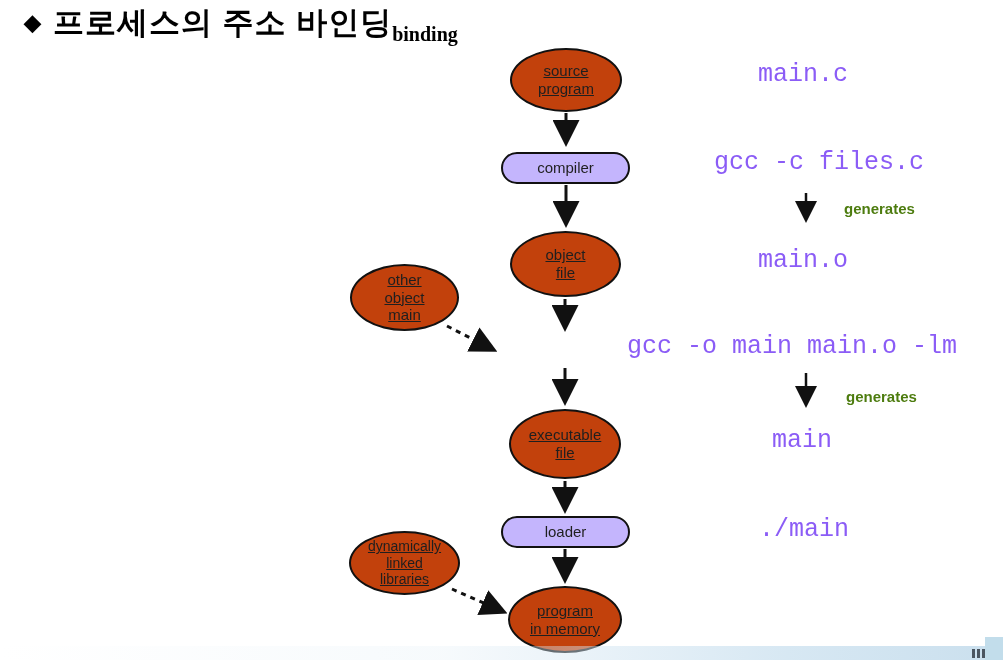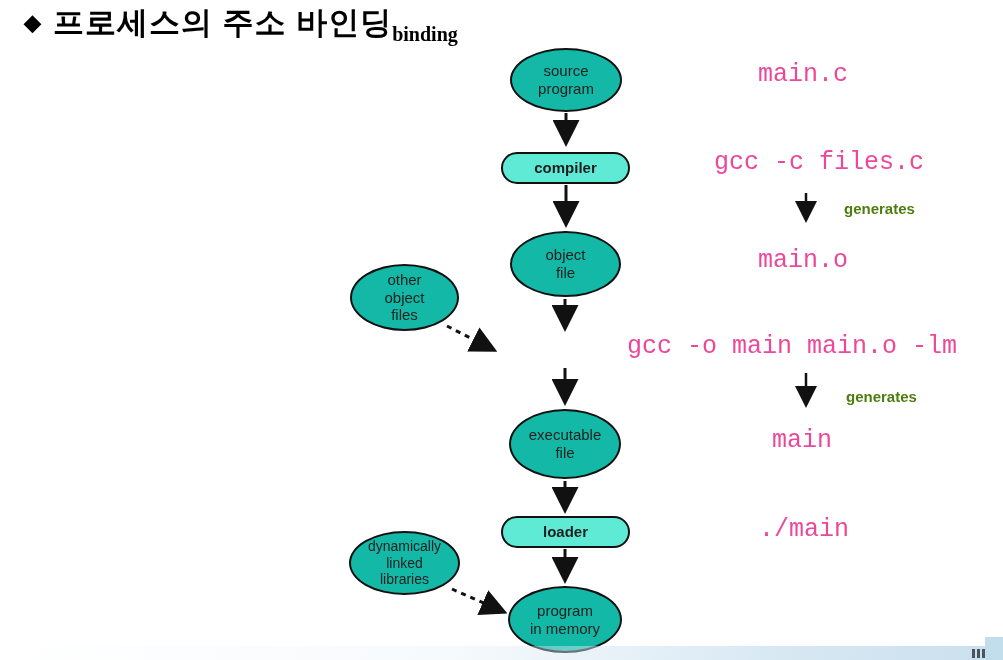--- a/index.html
+++ b/index.html
@@ -51,33 +51,33 @@
     text-align:center;
     color:#1f1f1f;
     font-size:15px;
     line-height:1.18;
     white-space:pre-line;
     box-sizing:border-box;
     border:2.5px solid #111;
   }
   .ellipse{
     border-radius:50%;
-    background:#14b8a6;
+    background:#c2410c;
+    text-decoration:underline;
   }
   .rrect{
     border-radius:16px;
-    background:#5eead4;
-    font-weight:bold;
+    background:#c4b5fd;
   }
   
   .mono{
     position:absolute;
     font-family:"Liberation Mono","DejaVu Sans Mono",monospace;
     font-size:25px;
-    color:#ec4899;
+    color:#8b5cf6;
     white-space:pre;
   }
   .gen-label{
     position:absolute;
     font-size:15px;
     font-weight:600;
     color:#4d7c0f;
   }
   
   #arrows{
@@ -144,21 +144,21 @@
   <div class="node ellipse" style="left:510px; top:48px;  width:112px; height:64px;">source
 program</div>
 
   <div class="node rrect" style="left:501px; top:152px; width:129px; height:32px;">compiler</div>
 
   <div class="node ellipse" style="left:510px; top:231px; width:111px; height:66px;">object
 file</div>
 
   <div class="node ellipse" style="left:350px; top:264px; width:109px; height:67px;">other
 object
-files</div>
+main</div>
 
 
   <div class="node ellipse" style="left:509px; top:409px; width:112px; height:70px;">executable
 file</div>
 
   <div class="node ellipse" style="left:349px; top:531px; width:111px; height:64px; font-size:14px;">dynamically
 linked
 libraries</div>
 
   <div class="node rrect" style="left:501px; top:516px; width:129px; height:32px;">loader</div>

